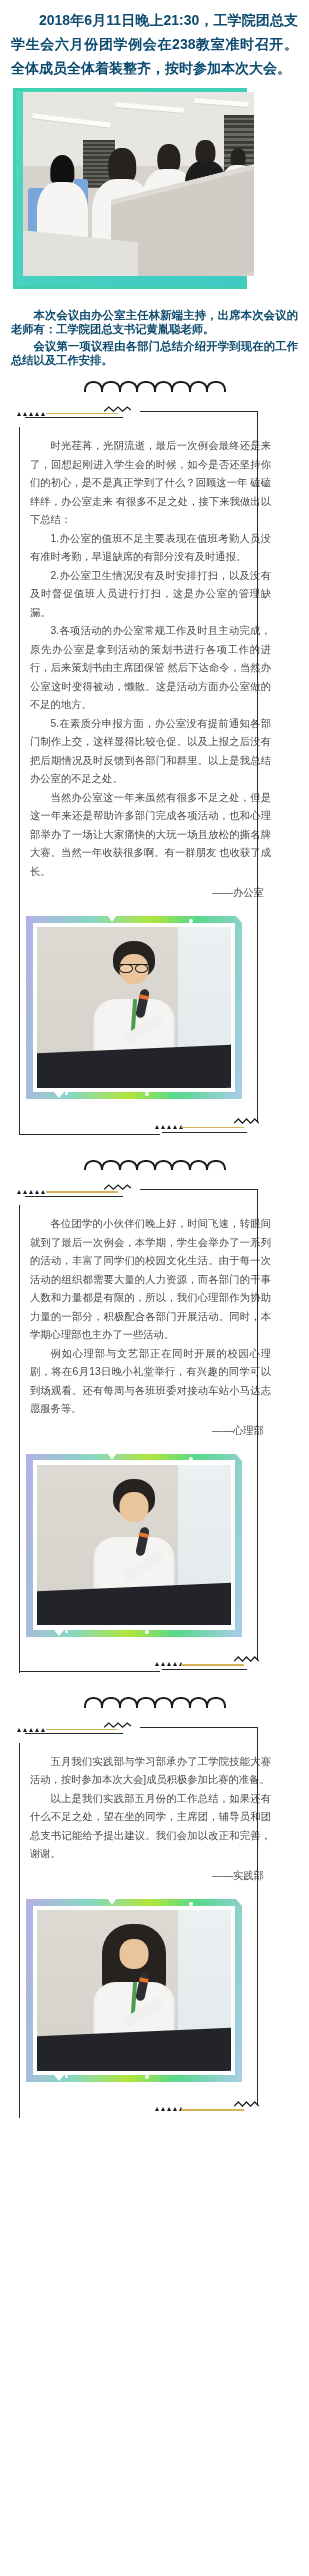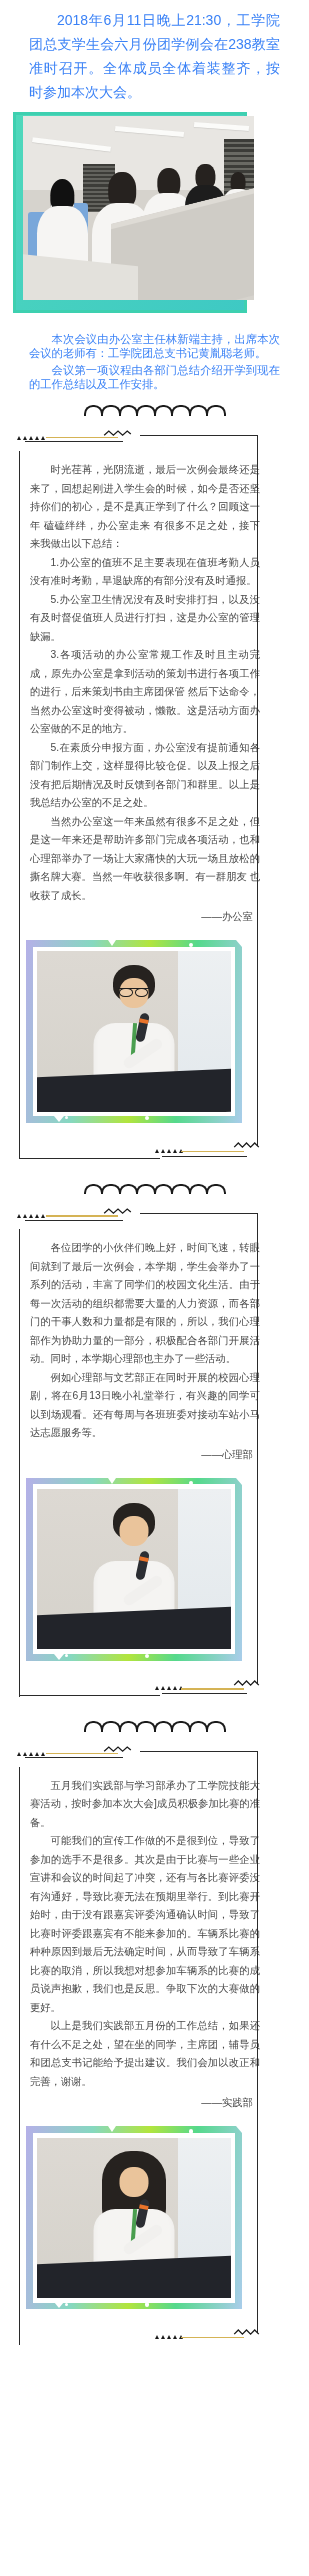--- a/index.html
+++ b/index.html
@@ -2,21 +2,21 @@
 <html style="font-size:8.2px"><head>
 <meta charset="utf-8">
 <style>
   html,body{margin:0;padding:0;background:#ffffff;}
   .page{
     width:309px;margin:0 auto;background:#fff;
     font-family:"Liberation Sans", sans-serif;
     color:#474747;padding:8.2px 0 24px;box-sizing:border-box;overflow:hidden;
   }
   
-  .intro{margin:0 29px;text-indent:2em;text-align:justify;color:#3b82f6;}
+  .intro{margin:0 11px;text-indent:2em;text-align:justify;color:#0c4a6e;font-weight:bold;}
   .lead{font-size:14px;line-height:24px;margin-bottom:2.1px;}
   .sub{font-size:11.3px;line-height:14px;}
   .sub+.sub{margin-top:3.1px;}
 
   
   .photo1-wrap{position:relative;height:204px;margin:8.2px 0 15.5px;}
   .teal-frame{position:absolute;left:13.4px;top:0;width:228px;height:195px;border:3.1px solid #3ed0b0;background:linear-gradient(135deg,#4fd8bb,#3ec9c4) padding-box;background-clip:border-box;}
   .photo1{position:absolute;left:23px;top:4.1px;width:231px;height:184px;overflow:hidden;background:#d6d3cd;}
   
   .cl-ceiling{position:absolute;left:0;top:0;right:0;height:40%;background:#e8e6e2;}
@@ -41,21 +41,21 @@
   .pp2{left:30%;top:30%;width:26%;height:60%;}
   .pp3{left:52%;top:28%;width:22%;height:48%;}
   .pp4{left:70%;top:26%;width:18%;height:40%;}
   .pp5{left:86%;top:30%;width:14%;height:34%;}
 
   
   .scallop{display:flex;justify-content:center;margin:14.4px auto 12.4px;height:10.3px;}
   .arc{width:15.5px;height:8.8px;border:2.6px solid #1b1b1b;border-bottom:none;border-radius:8.8px 8.8px 0 0;margin:0 -1px;}
 
   
-  .dept{position:relative;margin:7.2px 0 5.2px;padding:33px 49px 43px 30px;}
+  .dept{position:relative;margin:7.2px 0 5.2px;padding:33px 38px 43px 30px;}
   .ln{position:absolute;background:#2a2a2a;}
   .ln-top{top:7.2px;left:140px;width:117px;height:1px;}
   .ln-right{top:7.2px;left:257px;width:1px;height:calc(100% - 30px);}
   .ln-left{top:23px;left:19px;width:1px;height:calc(100% - 33px);}
   .ln-bottom{bottom:10.3px;left:19px;width:141px;height:1px;}
   .tri-row{position:absolute;display:flex;gap:2.1px;}
   .tri{width:0;height:0;border-left:2.6px solid transparent;border-right:2.6px solid transparent;border-bottom:4.1px solid #1b1b1b;}
   .hdr-tris{top:8.2px;left:17px;}
   .gold{position:absolute;height:1.5px;background:#d5b355;}
   .dark{position:absolute;height:1px;background:#2a2a2a;}
@@ -172,21 +172,21 @@
     </span>
     <span class="gold hdr-gold"></span>
     <span class="dark hdr-dark"></span>
     <svg class="zig hdr-zig" width="29" height="8.2" viewBox="0 0 56 16">
           <polyline points="2,12 11,4 20,12 29,4 38,12 47,4 54,10" fill="none" stroke="#1b1b1b" stroke-width="2.6"></polyline>
         </svg>
 
     <div class="paras">
           <p class="bp">时光荏苒，光阴流逝，最后一次例会最终还是来了，回想起刚进入学生会的时候，如今是否还坚持你们的初心，是不是真正学到了什么？回顾这一年 磕磕绊绊，办公室走来 有很多不足之处，接下来我做出以下总结：</p>
           <p class="bp">1.办公室的值班不足主要表现在值班考勤人员没有准时考勤，早退缺席的有部分没有及时通报。</p>
-          <p class="bp">5.办公室卫生情况没有及时安排打扫，以及没有及时督促值班人员进行打扫，这是办公室的管理缺漏。</p>
+          <p class="bp">2.办公室卫生情况没有及时安排打扫，以及没有及时督促值班人员进行打扫，这是办公室的管理缺漏。</p>
           <p class="bp">3.各项活动的办公室常规工作及时且主动完成，原先办公室是拿到活动的策划书进行各项工作的进行，后来策划书由主席团保管 然后下达命令，当然办公室这时变得被动，懒散。这是活动方面办公室做的不足的地方。</p>
           <p class="bp">5.在素质分申报方面，办公室没有提前通知各部门制作上交，这样显得比较仓促。以及上报之后没有把后期情况及时反馈到各部门和群里。以上是我总结办公室的不足之处。</p>
           <p class="bp">当然办公室这一年来虽然有很多不足之处，但是这一年来还是帮助许多部门完成各项活动，也和心理部举办了一场让大家痛快的大玩一场且放松的撕名牌大赛。当然一年收获很多啊。有一群朋友 也收获了成长。</p>
         </div>
     <div class="sig">——办公室</div>
 
     <div class="pframe">
       <span class="sprk sp-tri1"></span>
       <span class="sprk sp-tri3"></span>
       <span class="sprk sp-dot1"></span>
@@ -316,21 +316,20 @@
           <i class="tri"></i>
     </span>
     <span class="gold hdr-gold"></span>
     <span class="dark hdr-dark"></span>
     <svg class="zig hdr-zig" width="29" height="8.2" viewBox="0 0 56 16">
           <polyline points="2,12 11,4 20,12 29,4 38,12 47,4 54,10" fill="none" stroke="#1b1b1b" stroke-width="2.6"></polyline>
         </svg>
 
     <div class="paras">
           <p class="bp">五月我们实践部与学习部承办了工学院技能大赛活动，按时参加本次大会]成员积极参加比赛的准备。</p>
-          <p class="bp">可能我们的宣传工作做的不是很到位，导致了参加的选手不是很多。其次是由于比赛与一些企业宣讲和会议的时间起了冲突，还有与各比赛评委没有沟通好，导致比赛无法在预期里举行。到比赛开始时，由于没有跟嘉宾评委沟通确认时间，导致了比赛时评委跟嘉宾有不能来参加的。车辆系比赛的种种原因到最后无法确定时间，从而导致了车辆系比赛的取消，所以我想对想参加车辆系的比赛的成员说声抱歉，我们也是反思。争取下次的大赛做的更好。</p>
           <p class="bp">以上是我们实践部五月份的工作总结，如果还有什么不足之处，望在坐的同学，主席团，辅导员和团总支书记能给予提出建议。我们会加以改正和完善，谢谢。</p>
         </div>
     <div class="sig">——实践部</div>
 
     <div class="pframe">
       <span class="sprk sp-tri1"></span>
       <span class="sprk sp-tri3"></span>
       <span class="sprk sp-dot1"></span>
       <span class="sprk sp-dot2"></span>
       <span class="sprk sp-dot3"></span>

